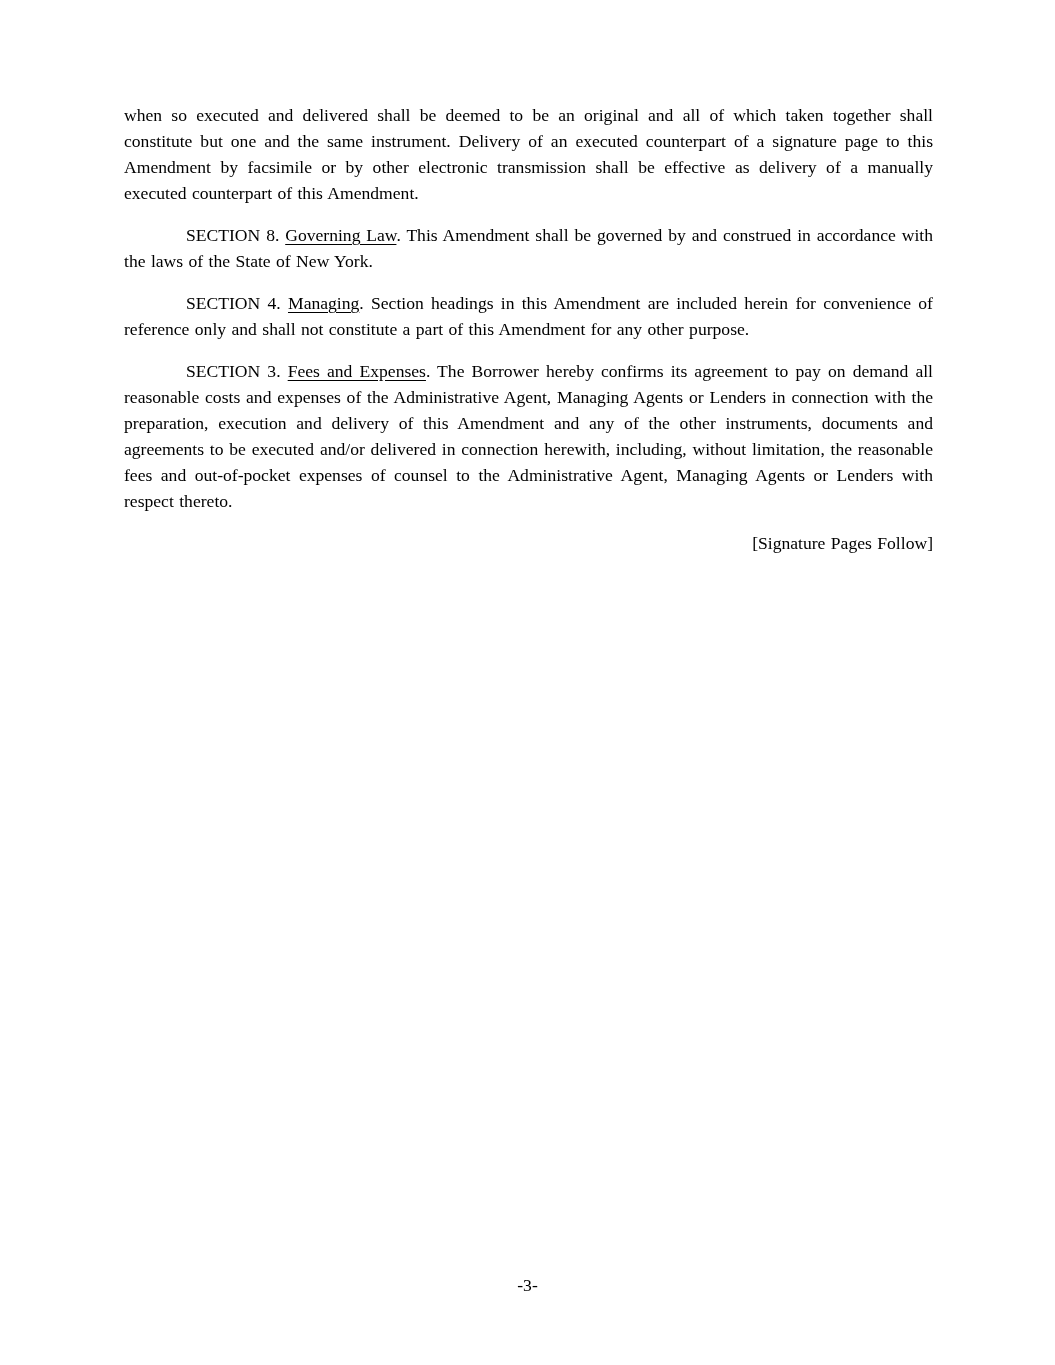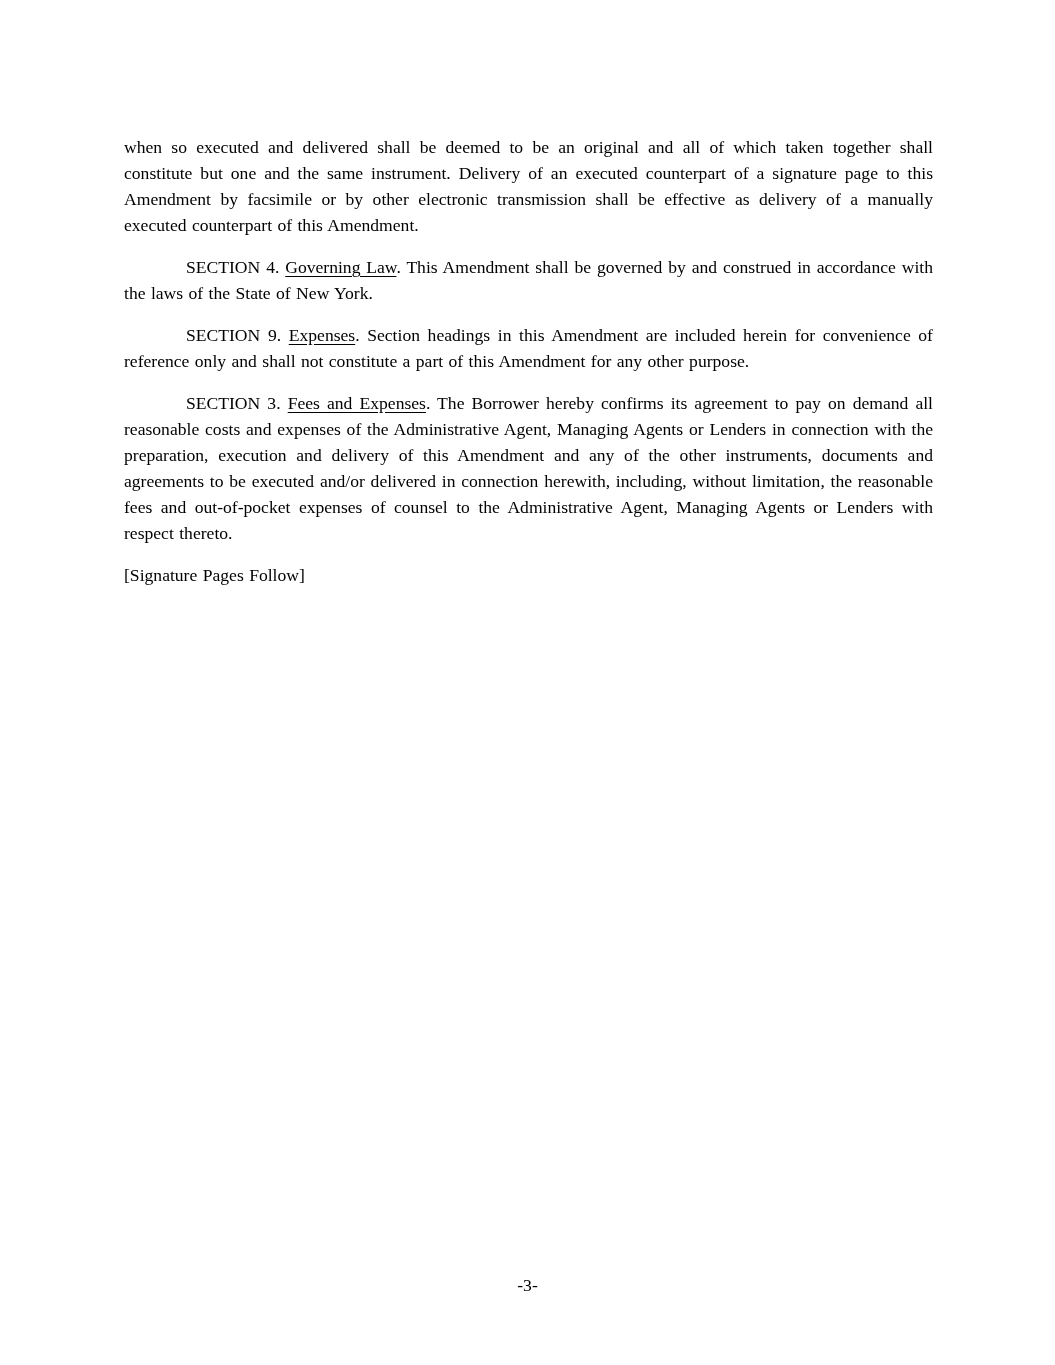--- a/index.html
+++ b/index.html
@@ -11,21 +11,21 @@
     position: relative;
     width: 1055px;
     height: 1365px;
     background: #ffffff;
     color: #000000;
     margin: 0 auto;
     overflow: hidden;
   }
   .content {
     position: absolute;
-    top: 134px;
+    top: 102px;
     left: 124px;
     width: 809px;
   }
   p.body-para {
     font-size: 17.6px;
     line-height: 26px;
     text-align: justify;
     margin-bottom: 16px;
     word-spacing: 1px;
   }
@@ -33,21 +33,21 @@
     text-indent: 62px;
   }
   .heading-underline {
     text-decoration: underline;
     text-underline-offset: 3px;
     margin-top: 28px;
   }
   p.signature-note {
     font-size: 17.6px;
     line-height: 26px;
-    text-align: left;
+    text-align: right;
     text-indent: 0;
     margin-top: 14px;
   }
   .page-number {
     position: absolute;
     top: 1272px;
     left: 0;
     width: 100%;
     text-align: center;
     font-size: 17.6px;
@@ -56,27 +56,27 @@
 </style>
 </head>
 <body>
 
 <div class="page">
   <div class="content">
 
     <p class="body-para">when so executed and delivered shall be deemed to be an original and all of which taken together shall constitute but one and the same instrument.  Delivery of an executed counterpart of a signature page to this Amendment by facsimile or by other electronic transmission shall be effective as delivery of a manually executed counterpart of this Amendment.</p>
 
     <p class="body-para section-para">
-      <span>SECTION 4.</span>
+      <span>SECTION 8.</span>
       <span class="heading-underline">Governing Law</span><span>.  This Amendment shall be governed by and construed in accordance with the laws of the State of New York.</span>
     </p>
 
     <p class="body-para section-para">
-      <span>SECTION 9.</span>
-      <span class="heading-underline">Expenses</span><span>.  Section headings in this Amendment are included herein for convenience of reference only and shall not constitute a part of this Amendment for any other purpose.</span>
+      <span>SECTION 4.</span>
+      <span class="heading-underline">Managing</span><span>.  Section headings in this Amendment are included herein for convenience of reference only and shall not constitute a part of this Amendment for any other purpose.</span>
     </p>
 
     <p class="body-para section-para">
       <span>SECTION 3.</span>
       <span class="heading-underline">Fees and Expenses</span><span>.  The Borrower hereby confirms its agreement to pay on demand all reasonable costs and expenses of the Administrative Agent, Managing Agents or Lenders in connection with the preparation, execution and delivery of this Amendment and any of the other instruments, documents and agreements to be executed and/or delivered in connection herewith, including, without limitation, the reasonable fees and out-of-pocket expenses of counsel to the Administrative Agent, Managing Agents or Lenders with respect thereto.</span>
     </p>
 
     <p class="body-para signature-note">[Signature Pages Follow]</p>
 
   </div>

